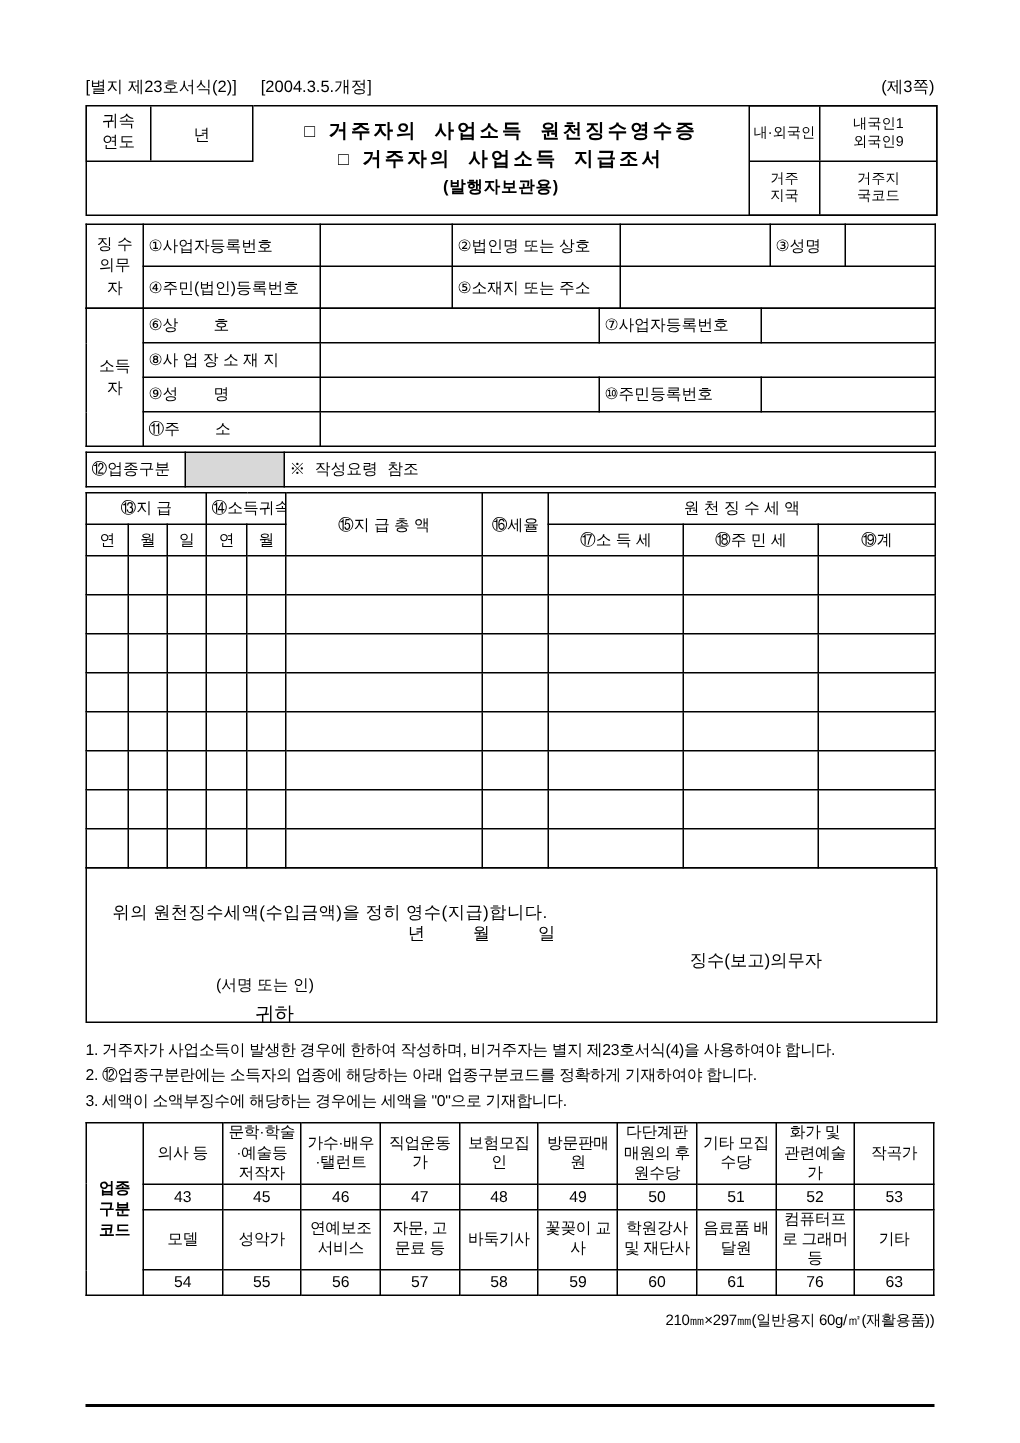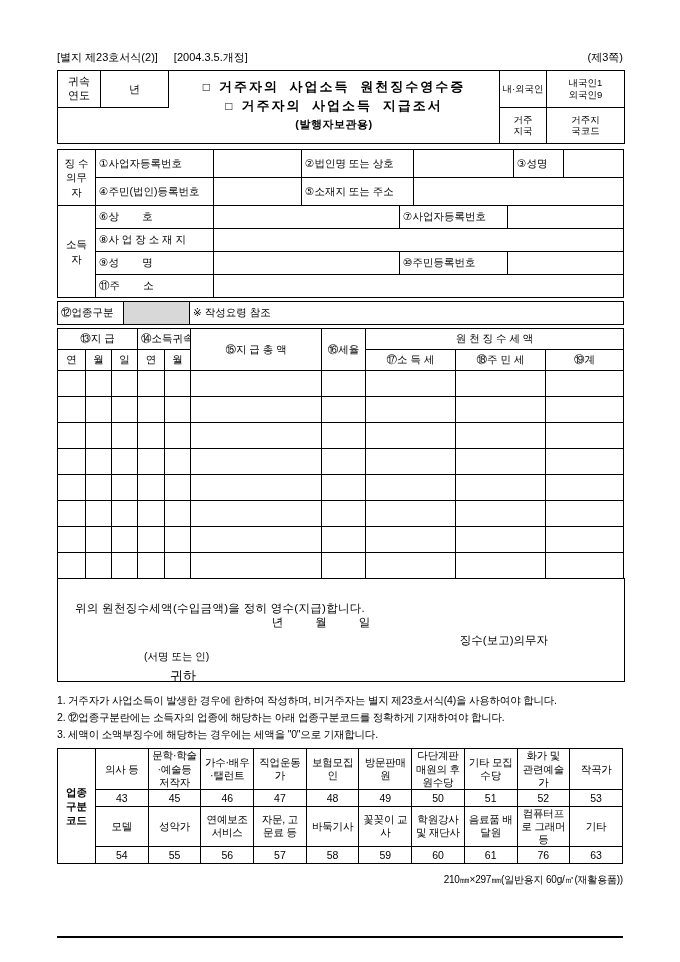--- a/index.html
+++ b/index.html
@@ -29,21 +29,21 @@
 
   table.tbl{border-collapse:collapse;width:566px;table-layout:fixed;}
   table.tbl td,table.tbl th{border:1px solid #000;font-size:10.5px;font-weight:normal;padding:0 3px;overflow:hidden;vertical-align:middle;}
   .seclabel{text-align:center;line-height:1.35;padding:0 1px;}
   .lbl{text-align:left;}
   .sec2 td{height:27px;}
   .sec2{margin-bottom:-1px;}
   .sec3 td{height:22px;}
   .sec3{margin-bottom:3px;}
   .sec4 td{height:22px;}
-  .sec4{margin-bottom:3px;}
+  .sec4{margin-bottom:3px;font-family:Liberation Mono, monospace;}
   .gray{background:#d8d8d8;}
   .note-cell{padding-left:10px;}
 
   .sec5 th{text-align:center;height:20px;padding:0 1px;white-space:nowrap;}
   .sec5 tbody td{height:25px;}
 
   .receipt-box{position:relative;width:566px;height:102px;border:1px solid #000;margin-top:-1px;font-size:11.5px;}
   .stmt{position:absolute;left:17px;top:22px;letter-spacing:0.3px;}
   .dateline{position:absolute;left:0;right:40px;top:36px;text-align:center;}
   .signer{position:absolute;right:76px;top:54px;}

